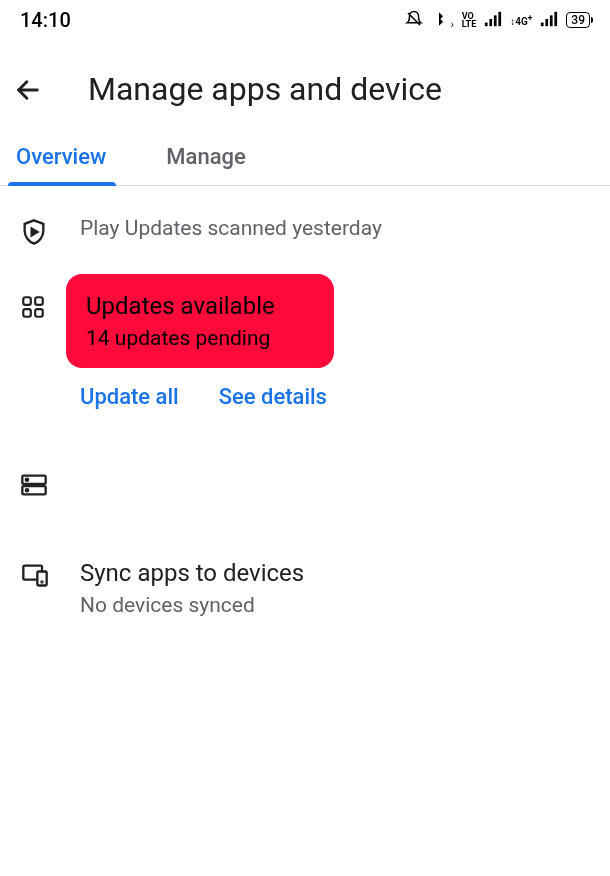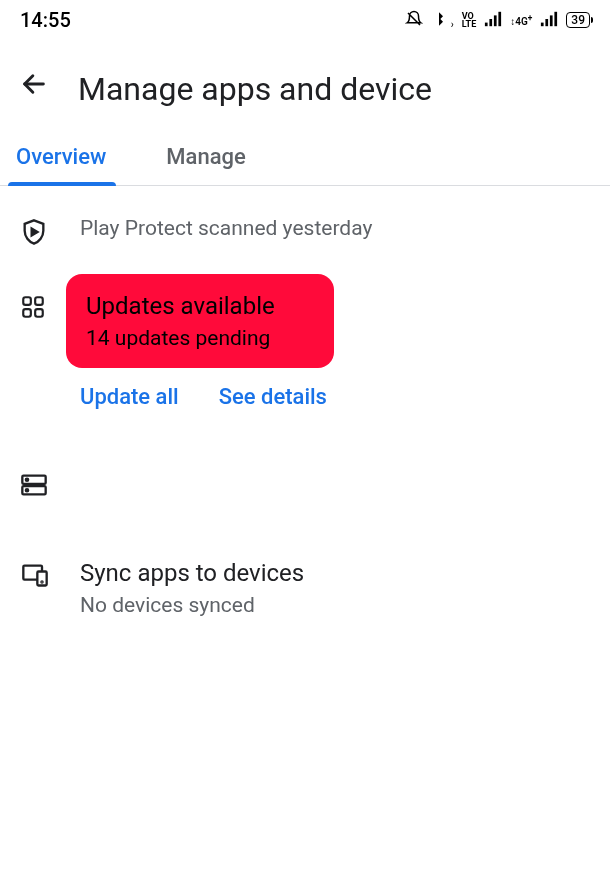--- a/index.html
+++ b/index.html
@@ -38,22 +38,23 @@
       position: absolute;
       right: -4px;
       top: 4px;
       width: 2px;
       height: 6px;
       background: #000;
       border-radius: 0 2px 2px 0;
     }
     .header {
       display: flex;
-      align-items: flex-start;
-      padding: 30px 20px 20px 20px;
+      align-items: flex-end;
+      padding: 30px 20px 20px 14px;
+      gap: 16px;
     }
     .back-arrow {
       margin-right: 30px;
       cursor: pointer;
     }
     .title {
       font-size: 32px;
       font-weight: 400;
       color: #202124;
     }
@@ -159,21 +160,21 @@
       background: #1a73e8;
       border-radius: 50%;
     }
     .updates-section .section-icon { padding-top: 20px; }
     .updates-section { padding-top: 14px; }
   </style>
 </head>
 <body>
 
 <div class="status-bar">
-  <span>14:55</span>
+  <span>14:10</span>
   <div class="status-right">
     <span>
       <svg width="18" height="18" viewBox="0 0 24 24" fill="none" stroke="#000" stroke-width="2">
           <path d="M18 8a6 6 0 0 0-12 0c0 7-3 9-3 9h18s-3-2-3-9M4 4l16 16"></path>
         </svg>
     </span>
     <span>
       <svg width="16" height="18" viewBox="0 0 24 24" fill="#000">
           <path d="M12 2l6 6-4 4 4 4-6 6V2zm0 0L6 8m0 8l6-6"></path>
         </svg>
@@ -220,21 +221,21 @@
 <div class="content">
 
   <div class="section">
     <div class="section-icon">
       <svg width="28" height="28" viewBox="0 0 24 24" fill="none" stroke="#202124" stroke-width="2">
           <path d="M12 2l8 3v6c0 5-3.5 9.5-8 11-4.5-1.5-8-6-8-11V5l8-3z"></path>
           <polygon fill="#202124" points="10,9 10,15 15,12"></polygon>
         </svg>
     </div>
     <div class="section-body">
-      <div class="section-subtitle">Play Protect scanned yesterday</div>
+      <div class="section-subtitle">Play Updates scanned yesterday</div>
     </div>
   </div>
 
   <div class="section updates-section">
     <div class="section-icon">
       <svg width="26" height="26" viewBox="0 0 24 24" fill="none" stroke="#202124" stroke-width="2">
           <rect x="3" y="3" width="7" height="7" rx="2"></rect>
           <rect x="14" y="3" width="7" height="7" rx="2"></rect>
           <rect x="3" y="14" width="7" height="7" rx="2"></rect>
           <rect x="14" y="14" width="7" height="7" rx="2"></rect>

